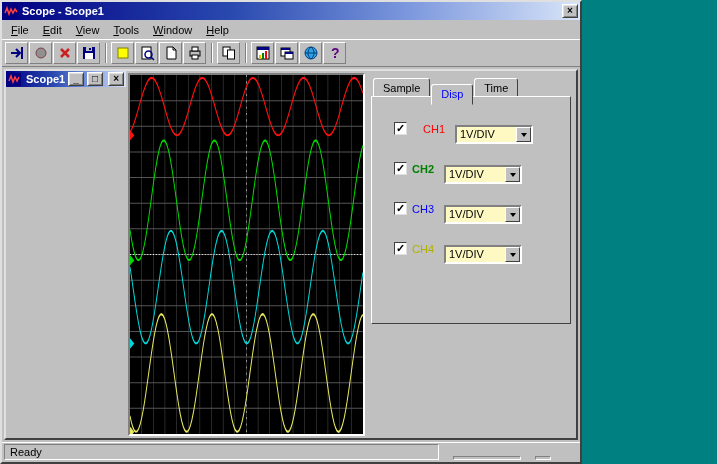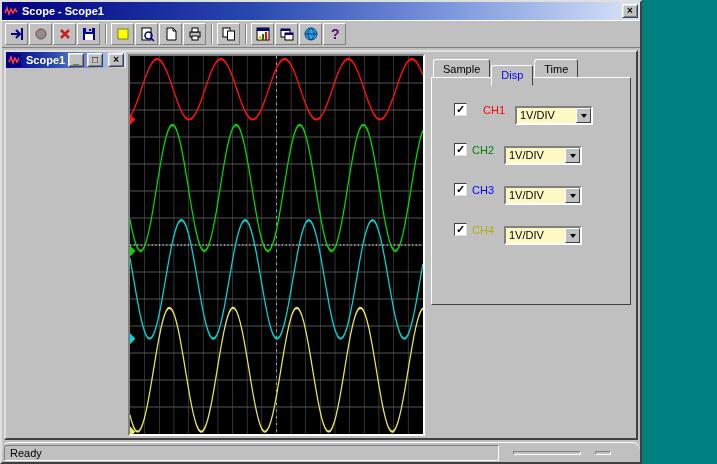--- a/index.html
+++ b/index.html
@@ -4,21 +4,21 @@
 <style>
   * { box-sizing: border-box; }
   html,body { margin:0; padding:0; }
   body {
     font-family: "Liberation Sans", sans-serif;
     font-size: 11px;
     background:#008080;
   }
 
   .window {
-    width:642px; height:464px;
+    width:582px; height:464px;
     background:#c0c0c0;
     border:2px solid;
     border-color:#dfdfdf #404040 #404040 #dfdfdf;
     display:flex; flex-direction:column;
     overflow:hidden;
   }
 
   
   .titlebar {
     height:18px; flex:0 0 auto;
@@ -132,22 +132,22 @@
     width:13px; height:13px; flex:0 0 auto;
     background:#fff;
     border:1px solid; border-color:#404040 #dfdfdf #dfdfdf #404040;
     font-size:11px; line-height:11px; text-align:center; font-weight:bold; color:#000;
   }
   .ch-label { width:27px; }
 
   
   .statusbar {
     height:20px; flex:0 0 auto;
-    display:flex; align-items:center; gap:14px;
-    padding:2px; border-top:1px solid #fff;border-radius:8px;
+    display:flex; align-items:flex-end; gap:14px;
+    padding:2px; border-top:1px solid #fff;
   }
   .status-panel {
     border:1px solid; border-color:#808080 #fff #fff #808080;
     padding:1px 5px; overflow:hidden;
   }
   .status-main { flex:1 1 auto; }
   .status-p2 { width:68px; }
   .status-p3 { width:16px; }
   .grip {
     width:13px;
@@ -163,20 +163,28 @@
     <span class="app-ic">
       <svg width="14" height="14">
           <rect width="14" height="14" fill="#000080"></rect>
           <polyline points="1,9 3,4 5,10 7,5 9,9 11,5 13,8" stroke="#ff4040" fill="none" stroke-width="1.5"></polyline>
         </svg>
     </span>
     <span class="title-text">Scope - Scope1</span>
     <span class="win-btn close">×</span>
   </div>
 
+  <div class="menubar" id="menubar">
+      <div class="menu-item"><u>F</u>ile</div>
+      <div class="menu-item"><u>E</u>dit</div>
+      <div class="menu-item"><u>V</u>iew</div>
+      <div class="menu-item"><u>T</u>ools</div>
+      <div class="menu-item"><u>W</u>indow</div>
+      <div class="menu-item"><u>H</u>elp</div>
+    </div>
 
   <div class="toolbar" id="toolbar">
       <div class="tool-btn">
         <svg width="16" height="16">
           <path d="M2 8h8M7 4l4 4-4 4" stroke="#000080" stroke-width="2" fill="none"></path>
           <rect x="12" y="2" width="2" height="12" fill="#000080"></rect>
         </svg>
       </div>
       <div class="tool-btn">
         <svg width="16" height="16">
@@ -340,21 +348,21 @@
                   <span class="ch-label" style="color: rgb(255, 0, 0); margin-left: 11px;">CH1</span>
                   <div class="combo">
                     <span class="combo-text">1V/DIV</span>
                     <span class="combo-btn">
                       <i class="arrow"></i>
                     </span>
                   </div>
                 </div>
                 <div class="ch-row">
                   <span class="cb">✓</span>
-                  <span class="ch-label" style="color: rgb(0, 128, 0);">CH2</span>
+                  <span class="ch-label" style="color: rgb(0, 128, 0); font-weight: bold;">CH2</span>
                   <div class="combo">
                     <span class="combo-text">1V/DIV</span>
                     <span class="combo-btn">
                       <i class="arrow"></i>
                     </span>
                   </div>
                 </div>
                 <div class="ch-row">
                   <span class="cb">✓</span>
                   <span class="ch-label" style="color: rgb(0, 0, 255);">CH3</span>

